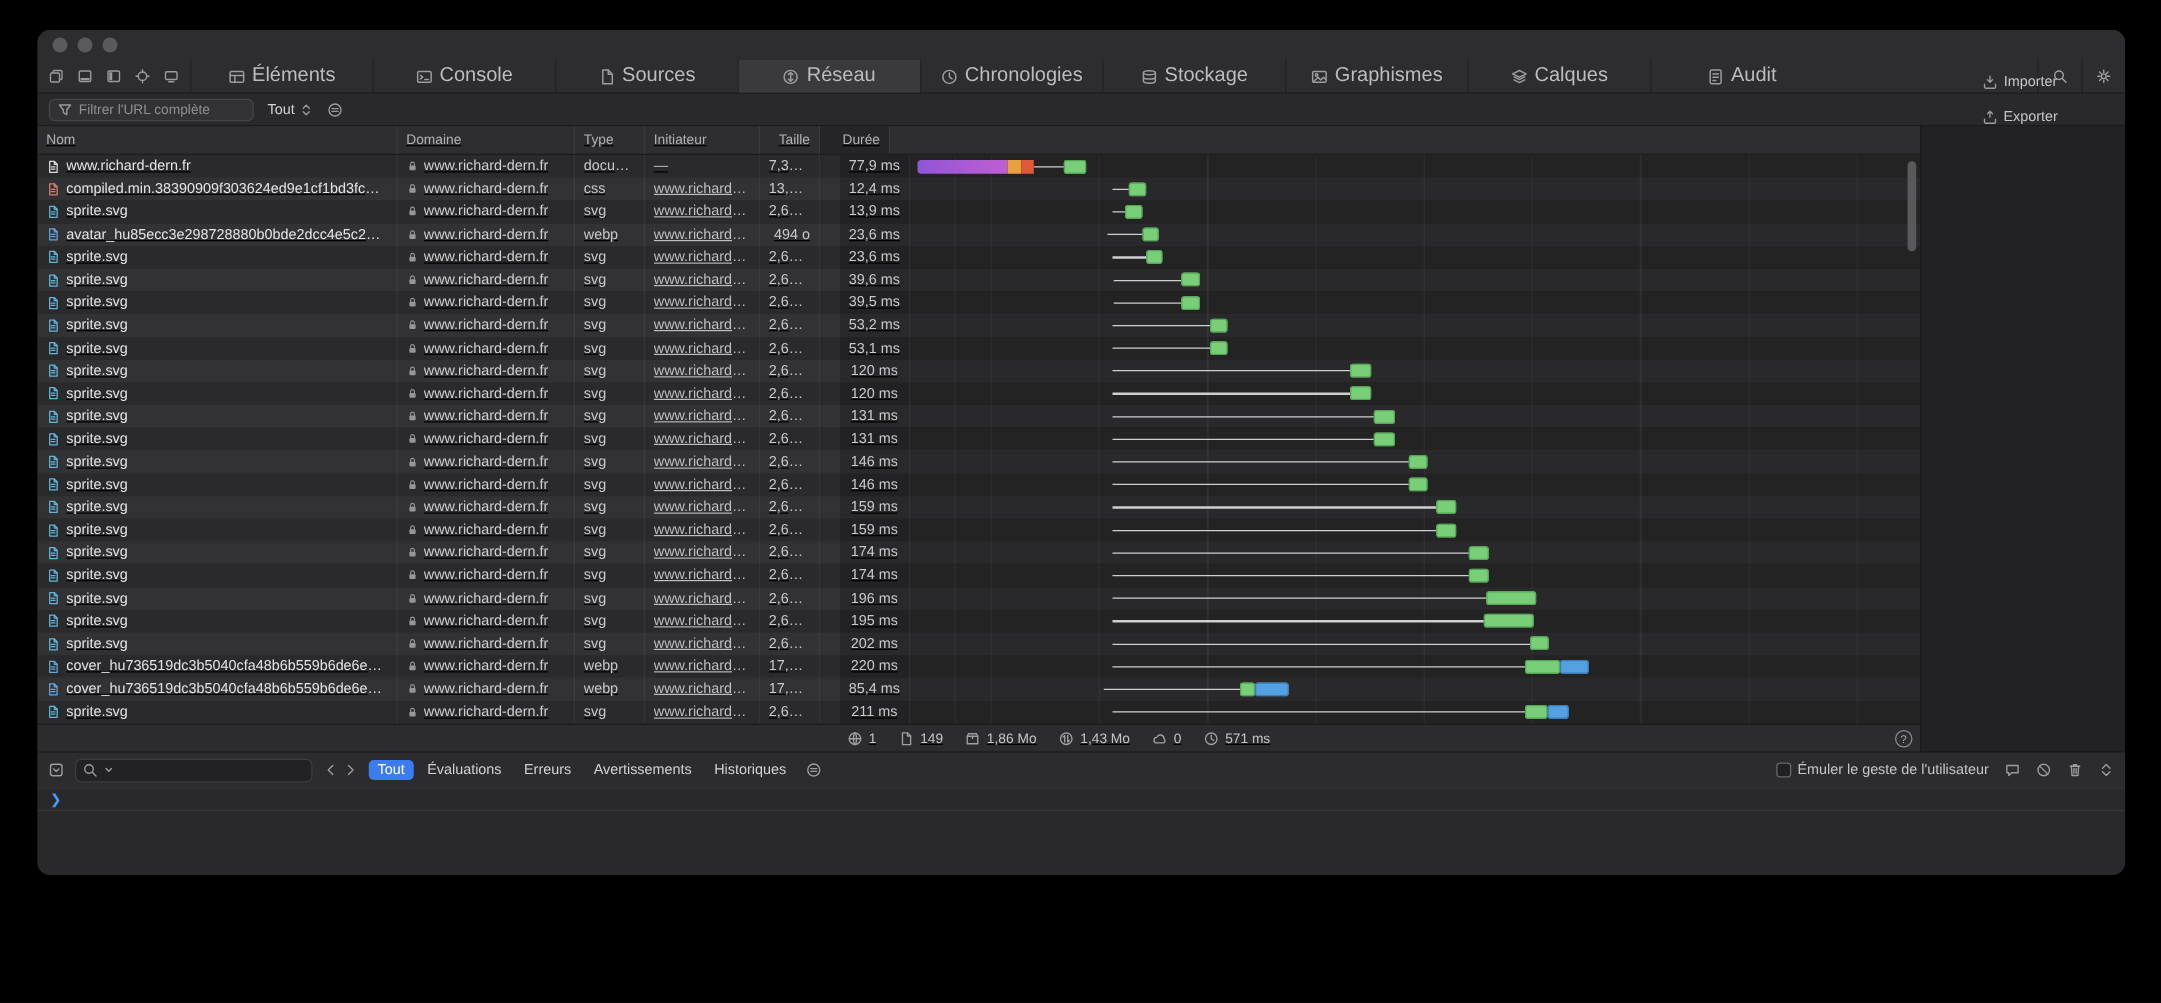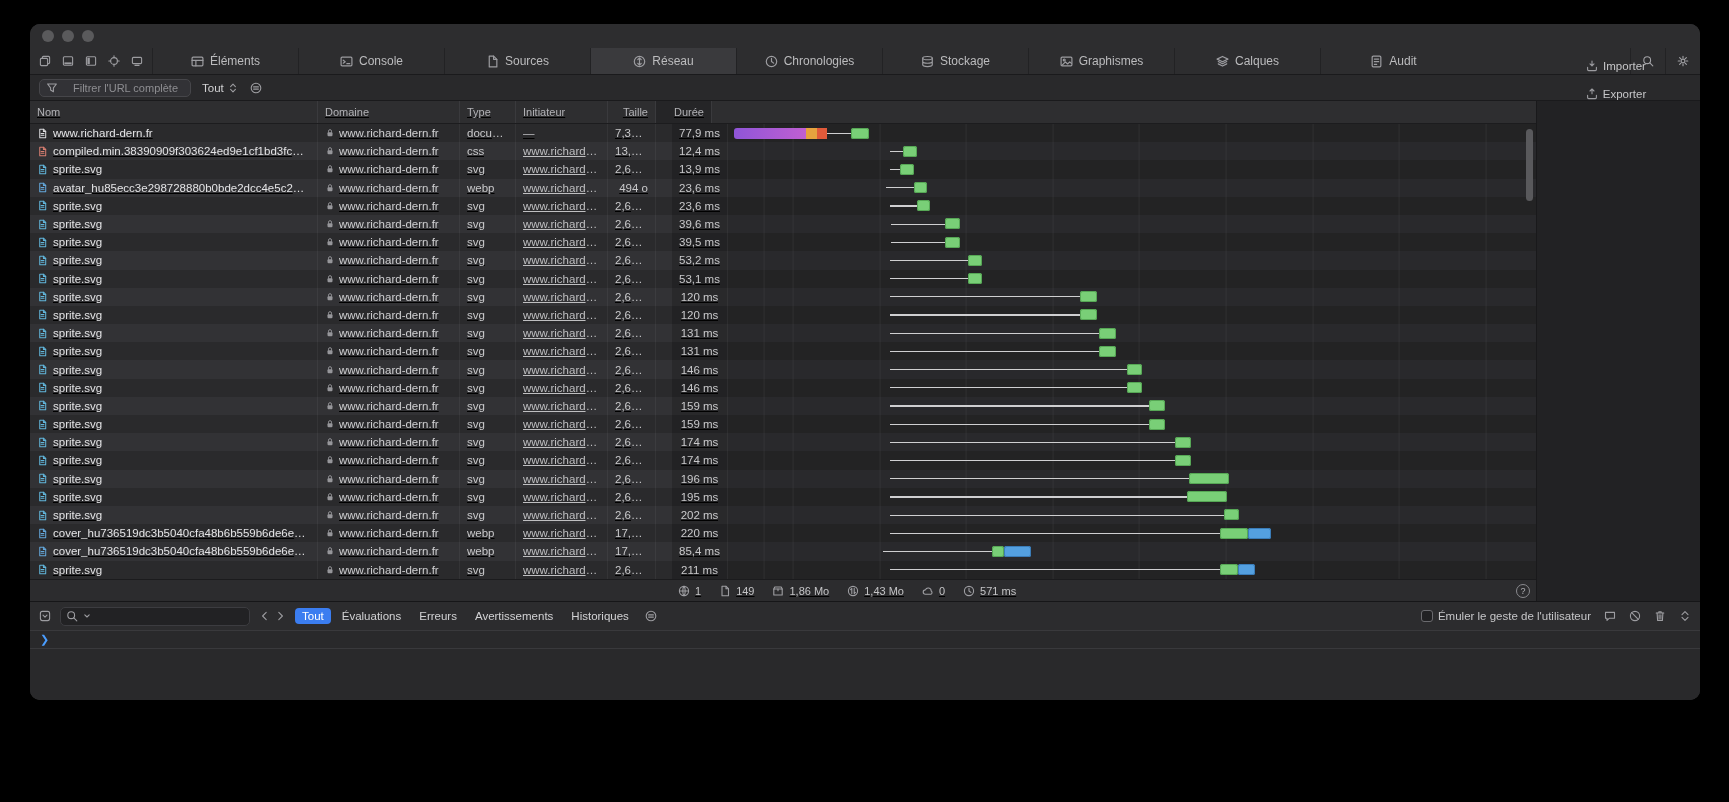--- a/index.html
+++ b/index.html
@@ -9,29 +9,29 @@
   
   .titlebar { height:24px; flex:0 0 24px; background:#2d2d2f; display:flex; align-items:center; position:relative; }
   .traffic { position:absolute; left:12px; display:flex; gap:8px; }
   .light { width:12px; height:12px; border-radius:50%; background:#5a5a5c; }
   .title { flex:1; text-align:center; font-size:13px; color:#a6a6aa; }
 
   
   .tabbar { height:27px; flex:0 0 27px; background:#2d2d2f; border-bottom:1px solid #1a1a1c; display:flex; align-items:stretch; }
   .tool-group { display:flex; align-items:center; padding:0 9px; gap:11px; color:#a2a2a6; }
   .tabs-wrap { display:flex; align-items:stretch; }
-  .tab { width:146px; display:flex; align-items:center; justify-content:center; gap:6px; border-left:1px solid #222224; color:#bcbcbe; font-size:12px; }
+  .tab { width:146px; display:flex; align-items:center; justify-content:center; gap:6px; border-left:1px solid #222224; color:#bcbcbe; font-size:16px; }
   .tab.active { background:#3a3a3d; }
   .ticon { display:flex; color:#9c9ca0; }
   .tabbar-right { margin-left:auto; display:flex; align-items:stretch; }
   .iconbtn { width:35px; display:flex; align-items:center; justify-content:center; border-left:1px solid #222224; color:#a2a2a6; }
 
   
   .filterbar { height:26px; flex:0 0 26px; background:#29292b; border-bottom:1px solid #1a1a1c; display:flex; align-items:center; padding:0 9px; gap:11px; }
-  .filter-field { display:flex; align-items:center; gap:15px; width:152px; height:18px; border:1px solid #46464a; border-radius:5px; padding:0 6px; color:#8e8e92; background:#323236; }
+  .filter-field { display:flex; align-items:center; gap:5px; width:164px; height:18px; border:1px solid #46464a; border-radius:5px; padding:0 6px; color:#8e8e92; background:#323236; }
   .filter-field input { flex:1; min-width:0; background:transparent; border:none; outline:none; color:#d6d6d8; font-size:11px; font-family:inherit; }
   input::placeholder { color:#8e8e92; }
   .scope { display:flex; gap:3px; align-items:center; color:#d2d2d4; font-size:11.5px; }
   .filterbar-right { margin-left:auto; display:flex; align-items:center; gap:16px; color:#c6c6c8; font-size:11.5px;flex-direction:column; }
   .chk { width:12px; height:12px; border-radius:3px; background:#d2d2d4; display:flex; align-items:center; justify-content:center; }
   .hbtn { display:flex; align-items:center; gap:5px; color:#c6c6c8; }
   .gap-right { width:150px; }
 
   
   .content { height:500px; flex:0 0 500px; display:flex;text-decoration:underline; }

